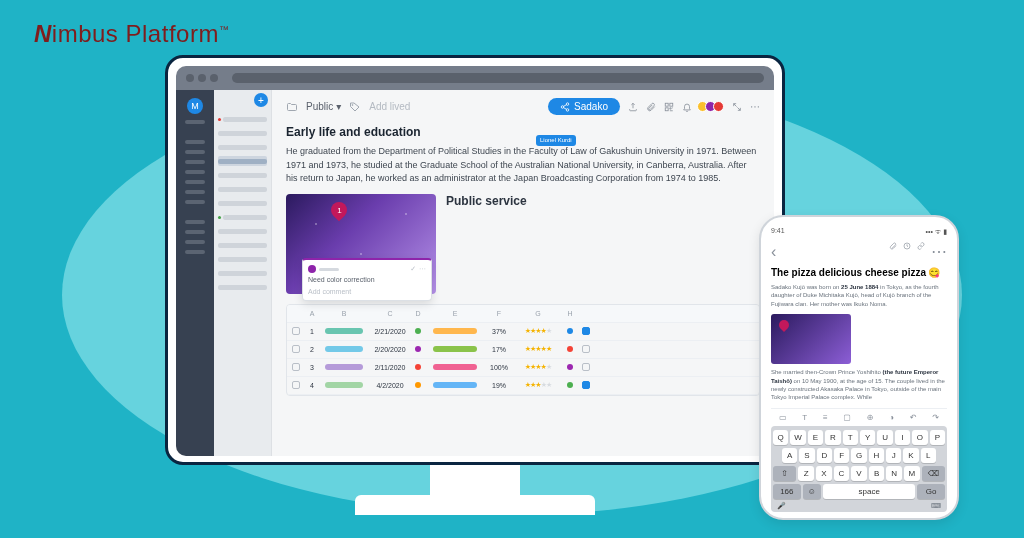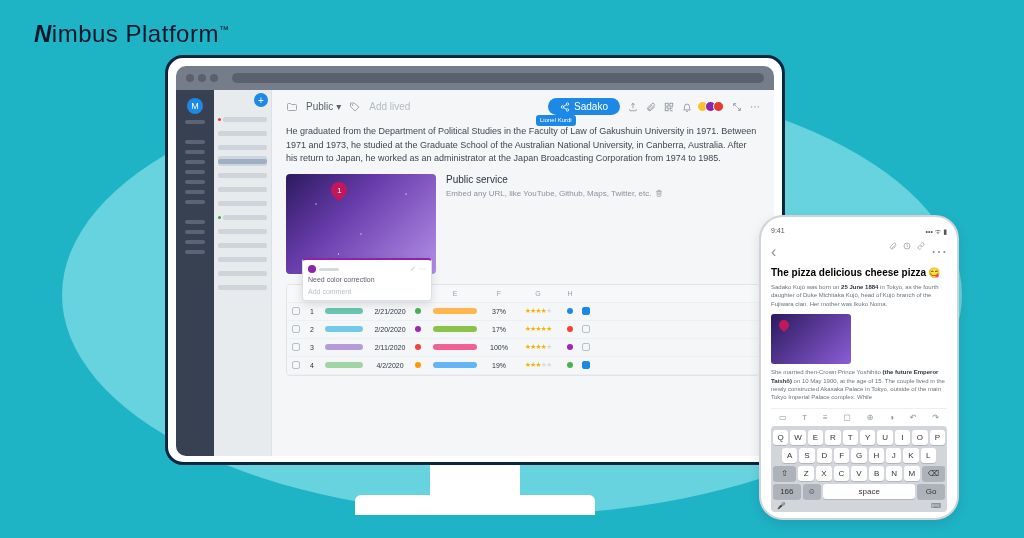--- a/index.html
+++ b/index.html
@@ -1,18 +1,18 @@
 <!DOCTYPE html>
 <html><head>
 <meta charset="utf-8">
 <style>
 *{box-sizing:border-box;margin:0;padding:0;font-family:-apple-system,BlinkMacSystemFont,"Segoe UI",Arial,sans-serif}
 body{width:1024px;height:538px;background:#1fb3c6;position:relative;overflow:hidden}
 .bg-oval{position:absolute;width:900px;height:440px;background:#66d3de;border-radius:50%;left:62px;top:75px}
-.logo{position:absolute;left:34px;top:20px;font-size:24px;font-weight:500;color:#0f172a;letter-spacing:0.5px}
+.logo{position:absolute;left:34px;top:20px;font-size:24px;font-weight:500;color:#7f1d1d;letter-spacing:0.5px}
 .logo .tm{font-size:10px;vertical-align:super}
 .logo .n{font-style:italic;font-weight:700}
 .monitor{position:absolute;left:165px;top:55px;width:620px}
 .monitor-frame{width:620px;height:410px;background:#fff;border:3px solid #0a2540;border-radius:18px;padding:8px;position:relative}
 .monitor-stand{width:90px;height:30px;background:#fff;margin:0 auto;}
 .monitor-base{width:240px;height:20px;background:#fff;border-radius:6px 6px 0 0;margin:0 auto}
 .titlebar{height:24px;background:#757d8a;border-radius:10px 10px 0 0;display:flex;align-items:center;padding:0 10px;gap:4px}
 .titlebar .dot{width:8px;height:8px;border-radius:50%;background:#5a616c}
 .titlebar .urlbar{flex:1;height:10px;background:#5a616c;border-radius:5px;margin-left:10px}
 .app{height:366px;display:flex;background:#f5f6f7;border-radius:0 0 10px 10px;overflow:hidden}
@@ -37,21 +37,21 @@
 .spacer{flex:1}
 .h1{font-weight:700;font-size:12px;margin-bottom:6px;color:#1a2430}
 .para{font-size:9px;line-height:1.5;color:#3e4650;position:relative}
 .cursor-label{position:absolute;background:#1e88e5;color:#fff;font-size:6px;padding:1px 4px;border-radius:3px}
 .body2{display:flex;gap:10px;margin-top:8px}
 .img-box{width:150px;height:100px;background:linear-gradient(135deg,#2b1a5e 0%,#6a3dad 40%,#b490e8 100%);border-radius:4px;position:relative;overflow:hidden}
 .img-box::before{content:"";position:absolute;inset:0;background:radial-gradient(1px 1px at 20% 30%,#fff,transparent),radial-gradient(1px 1px at 50% 60%,#fff,transparent),radial-gradient(1px 1px at 80% 20%,#fff,transparent),radial-gradient(1px 1px at 35% 80%,#fff,transparent)}
 .img-box .pin{position:absolute;left:45px;top:8px;width:16px;height:16px;border-radius:50% 50% 50% 0;background:#c2185b;transform:rotate(-45deg);display:flex;align-items:center;justify-content:center}
 .img-box .pin span{transform:rotate(45deg);color:#fff;font-size:8px}
 .right-col{flex:1}
-.h2{font-weight:400;font-size:10px;margin-bottom:4px}
+.h2{font-weight:700;font-size:12px;margin-bottom:4px}
 .embed{color:#8a919b;font-size:8px;margin-top:4px;display:flex;align-items:center;gap:4px}
 .comment-pop{position:absolute;left:30px;top:168px;width:130px;background:#fff;border:1px solid #dce0e5;border-radius:4px;box-shadow:0 3px 10px rgba(0,0,0,0.12);font-size:7px;padding:5px;border-top:2px solid #8e24aa}
 .comment-pop .row1{display:flex;align-items:center;gap:3px;margin-bottom:3px}
 .comment-pop .row1 .ca{width:8px;height:8px;border-radius:50%;background:#8e24aa}
 .comment-pop .row1 .cl{width:20px;height:3px;background:#d5d9df;border-radius:2px}
 .comment-pop .ct{color:#5a616c}
 .comment-pop .add{color:#b9bfc7;margin-top:5px}
 .table{margin-top:10px;border:1px solid #e1e5ea;border-radius:4px;overflow:hidden}
 .table .tr{display:flex;height:18px;align-items:center;border-bottom:1px solid #eceff3;font-size:7px}
 .table .th{background:#f6f8fa;color:#9aa2ac}
@@ -211,39 +211,34 @@
             <div class="a" style="background:#fbc02d"></div>
             <div class="a" style="background:#8e24aa"></div>
             <div class="a" style="background:#e53935"></div>
           </div>
           <svg class="tic" viewBox="0 0 24 24" fill="none" stroke="currentColor" stroke-width="2">
               <path d="M4 4h6M4 4v6M4 4l7 7M20 20h-6M20 20v-6M20 20l-7-7"></path>
             </svg>
           <div style="color:#8a919b;font-size:10px">⋯</div>
         </div>
 
+        <div class="h1">Early life and education</div>
         <div class="para">
           <span>He graduated from the Department of Political Studies in the Faculty of Law of Gakushuin University in 1971. Between 1971 and 1973, he studied at the Graduate School of the Australian National University, in Canberra, Australia. After his return to Japan, he worked as an administrator at the Japan Broadcasting Corporation from 1974 to 1985.</span>
           <div class="cursor-label" style="left:250px;top:-10px">Lionel Kurdi</div>
         </div>
 
         <div class="body2">
           <div class="img-box">
             <div class="pin">
                 <span>1</span>
               </div>
           </div>
           <div class="right-col">
             <div class="h2">Public service</div>
-            <div class="embed">
-              <span>Embed any URL, like YouTube, Github, Maps, Twitter, etc.</span>
-              <svg width="8" height="8" viewBox="0 0 24 24" fill="none" stroke="currentColor" stroke-width="2">
-                  <path d="M4 7h16M10 11v6M14 11v6M6 7l1 13a2 2 0 002 2h6a2 2 0 002-2l1-13M9 7V4h6v3"></path>
-                </svg>
-            </div>
           </div>
         </div>
 
         <div class="comment-pop">
           <div class="row1">
               <div class="ca"></div>
               <div class="cl"></div>
               <div style="flex:1"></div>
               <span style="color:#b9bfc7">✓</span>
               <span style="color:#b9bfc7">⋯</span>

